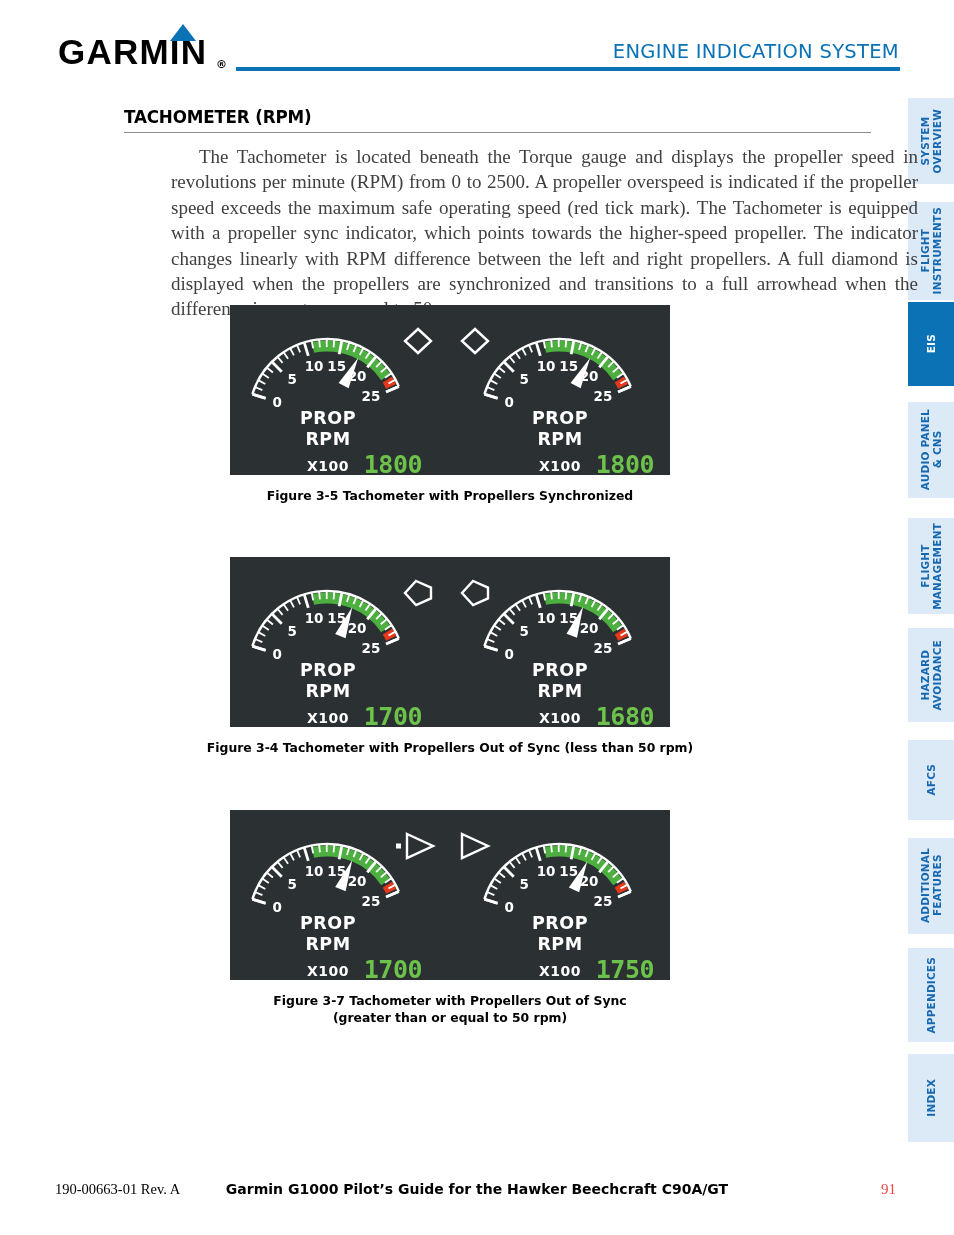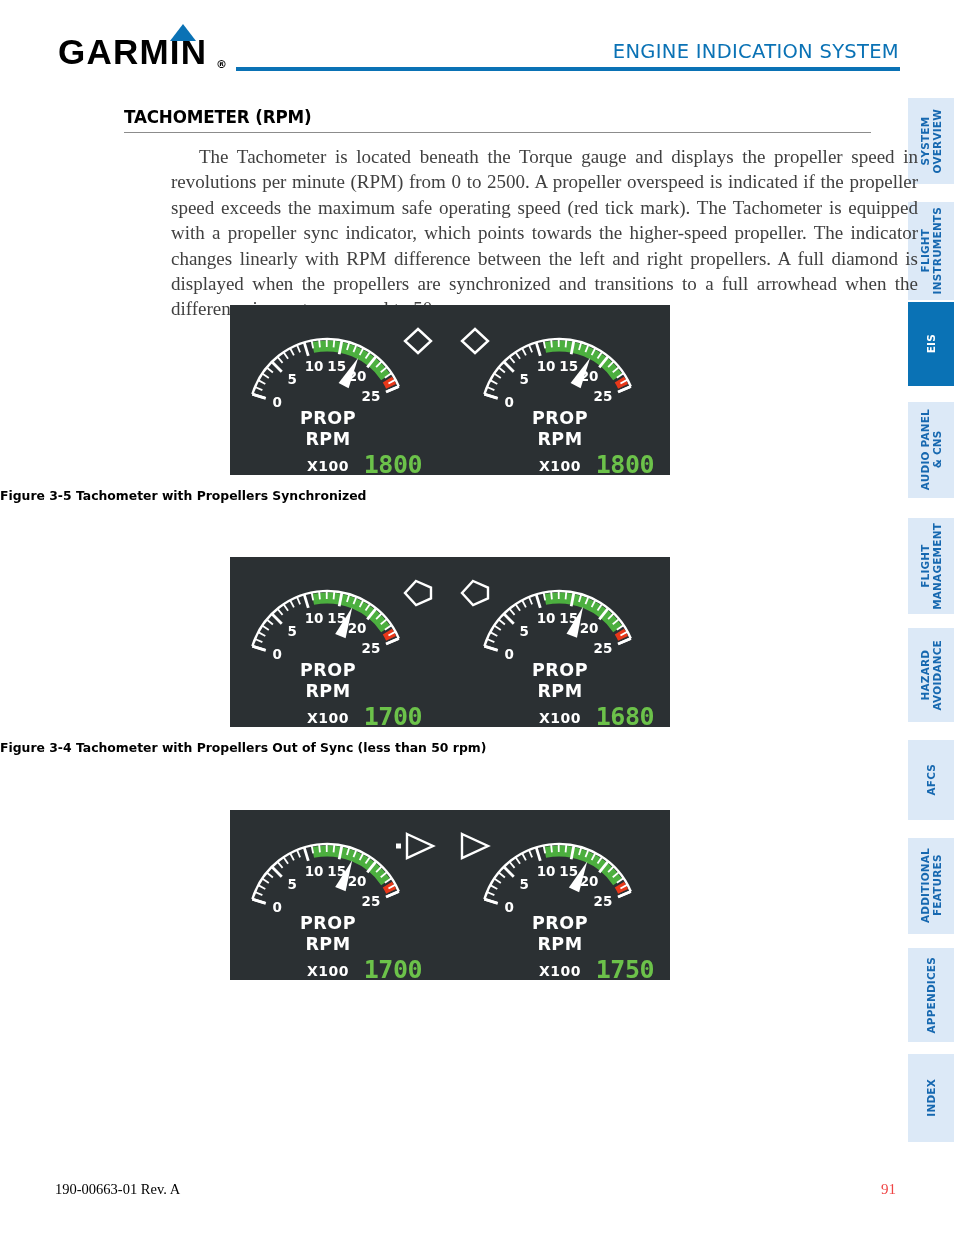--- a/index.html
+++ b/index.html
@@ -142,20 +142,21 @@
   .figure-block { position: absolute; left: 0; width: 900px; }
   .gauge-panel {
     position: relative;
     margin: 0 auto;
     width: 440px;
     height: 170px;
     background: #2b3033;
   }
   .caption {
     margin-top: 12px;
+    text-align: center;
     font-family: "DejaVu Sans", sans-serif;
     font-weight: 700;
     font-size: 12.4px;
     color: #000;
     line-height: 17px;
   }
   .gauge-svg { position: absolute; top: 0; left: 0; }
 
   
   .sync-wrap {
@@ -512,19 +513,24 @@
           <text x="98" y="140" fill="#ffffff" font-family="&quot;DejaVu Sans&quot;, sans-serif" font-size="17.5" font-weight="700" text-anchor="middle" letter-spacing="0.5">RPM</text>
           <text x="98" y="166" fill="#ffffff" font-family="&quot;DejaVu Sans&quot;, sans-serif" font-size="14" font-weight="700" text-anchor="middle" letter-spacing="0.5">X100</text>
           <text x="192" y="168" fill="#6cc24a" font-family="&quot;DejaVu Sans Mono&quot;, monospace" font-size="25" font-weight="700" text-anchor="end" letter-spacing="-0.5">1750</text>
         </svg>
         <div class="sync-wrap"><svg width="130" height="46" viewBox="0 0 130 46">
             <rect x="11" y="19.5" width="5" height="5" fill="#ffffff"></rect>
             <polygon points="22,10 48,22 22,34" fill="none" stroke="#ffffff" stroke-width="2.4" stroke-linejoin="miter"></polygon>
             <polygon points="77,10 103,22 77,34" fill="none" stroke="#ffffff" stroke-width="2.4" stroke-linejoin="miter"></polygon>
           </svg></div>
       </div>
+      <div class="caption">
+        <div>Figure 3-7  Tachometer with Propellers Out of Sync</div>
+        <div>(greater than or equal to 50 rpm)</div>
+      </div>
     </div>
   </div>
 
 <div id="footer" style="position:absolute;left:0;bottom:30px;width:954px;height:24px;">
   <div style="position:absolute;left:55px;top:0;font-family:'Liberation Serif',serif;font-size:14.5px;color:#000;text-align:right;">190-00663-01 Rev. A</div>
+  <div style="position:absolute;left:0;top:0;width:954px;text-align:center;font-family:'DejaVu Sans',sans-serif;font-weight:700;font-size:14px;color:#000;">Garmin G1000 Pilot’s Guide for the Hawker Beechcraft C90A/GT</div>
   <div style="position:absolute;right:58px;top:0;font-family:'Liberation Serif',serif;font-size:15px;color:#ef4444;">91</div>
 </div>
 
 </body></html>

